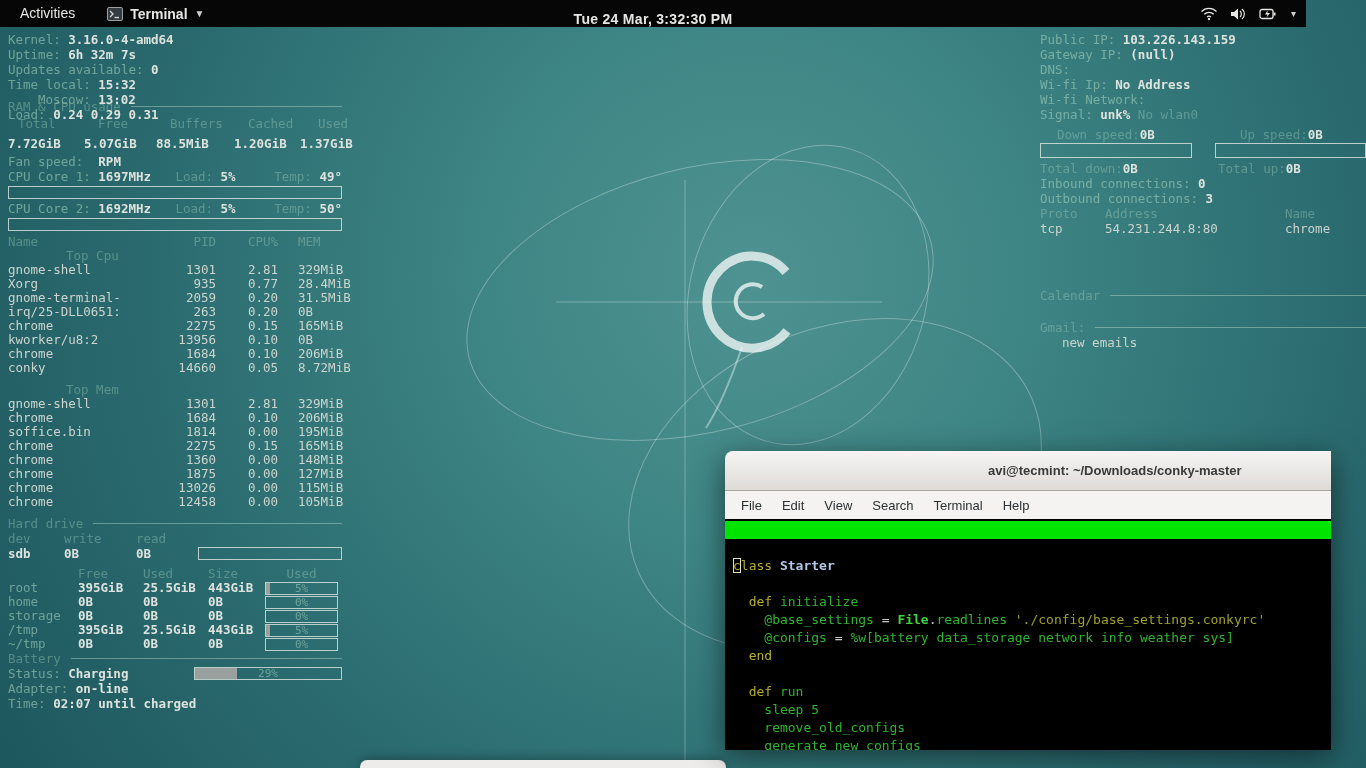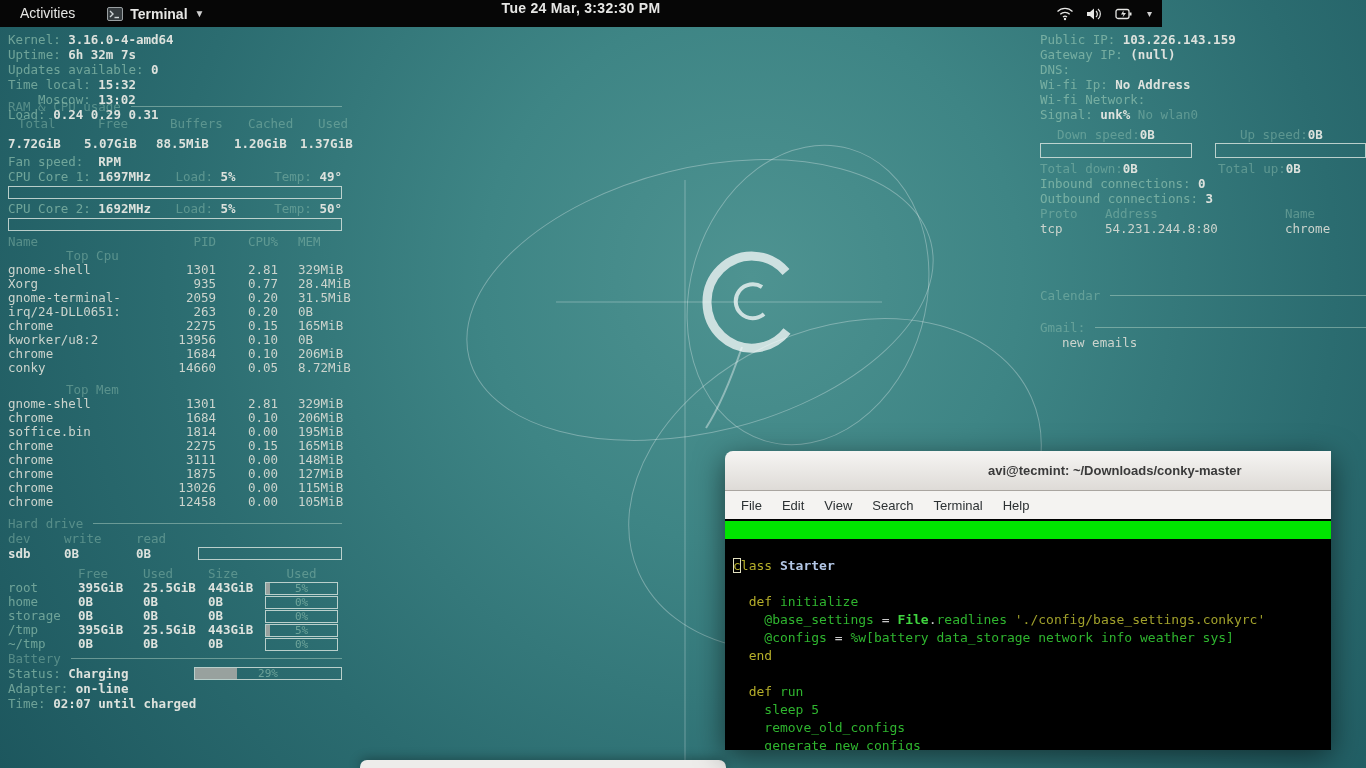--- a/index.html
+++ b/index.html
@@ -5,23 +5,23 @@
   html,body{margin:0;padding:0;}
   body{width:1366px;height:768px;overflow:hidden;position:relative;
        font-family:"DejaVu Sans Mono", monospace;background:#2a6b6e;}
 
   
   .wallpaper{position:absolute;inset:0;
     background:radial-gradient(circle at 55% 36%, #4e9391 0%, #3e8585 30%, #2b6c70 65%, #1d575e 100%);}
   .wallpaper svg{position:absolute;inset:0;}
 
   
-  .topbar{position:absolute;top:0;left:0;width:1162px;height:27px;background:#060606;
+  .topbar{position:absolute;top:0;left:0;width:1306px;height:27px;background:#060606;
     color:#e6e6e4;font-family:"Liberation Sans", sans-serif;font-size:14px;
-    display:flex;align-items:flex-start;z-index:50;}
+    display:flex;align-items:flex-end;z-index:50;}
   .tb-activities{padding:0 20px;height:27px;line-height:27px;cursor:default;}
   .tb-appmenu{display:flex;align-items:center;gap:7px;padding:0 12px;height:27px;}
   .tb-appmenu .app-label{font-weight:bold;}
   .tb-clock{position:absolute;left:50%;transform:translateX(-50%);font-weight:bold;letter-spacing:.3px;}
   .tb-status{position:absolute;right:10px;display:flex;align-items:center;gap:12px;height:27px;}
   .tb-caret{font-size:10px;color:#cfcfcf;}
 
   
   .conky{position:absolute;font-size:12.5px;line-height:15px;color:#d6dcd6;z-index:5;}
   .line{height:15px;white-space:pre;}
@@ -224,21 +224,21 @@
       </div>
 
       <div class="proc-row">
         <span class="c-proc">gnome-terminal-</span>
         <span class="c-proc">2059</span>
         <span class="c-proc">0.20</span>
         <span class="c-proc">31.5MiB</span>
       </div>
 
       <div class="proc-row">
-        <span class="c-proc">irq/24-DLL0651:</span>
+        <span class="c-proc">irq/25-DLL0651:</span>
         <span class="c-proc">263</span>
         <span class="c-proc">0.20</span>
         <span class="c-proc">0B</span>
       </div>
 
       <div class="proc-row">
         <span class="c-proc">chrome</span>
         <span class="c-proc">2275</span>
         <span class="c-proc">0.15</span>
         <span class="c-proc">165MiB</span>
@@ -292,21 +292,21 @@
 
       <div class="proc-row">
         <span class="c-proc">chrome</span>
         <span class="c-proc">2275</span>
         <span class="c-proc">0.15</span>
         <span class="c-proc">165MiB</span>
       </div>
 
       <div class="proc-row">
         <span class="c-proc">chrome</span>
-        <span class="c-proc">3111</span>
+        <span class="c-proc">1360</span>
         <span class="c-proc">0.00</span>
         <span class="c-proc">148MiB</span>
       </div>
 
       <div class="proc-row">
         <span class="c-proc">chrome</span>
         <span class="c-proc">1875</span>
         <span class="c-proc">0.00</span>
         <span class="c-proc">127MiB</span>
       </div>

